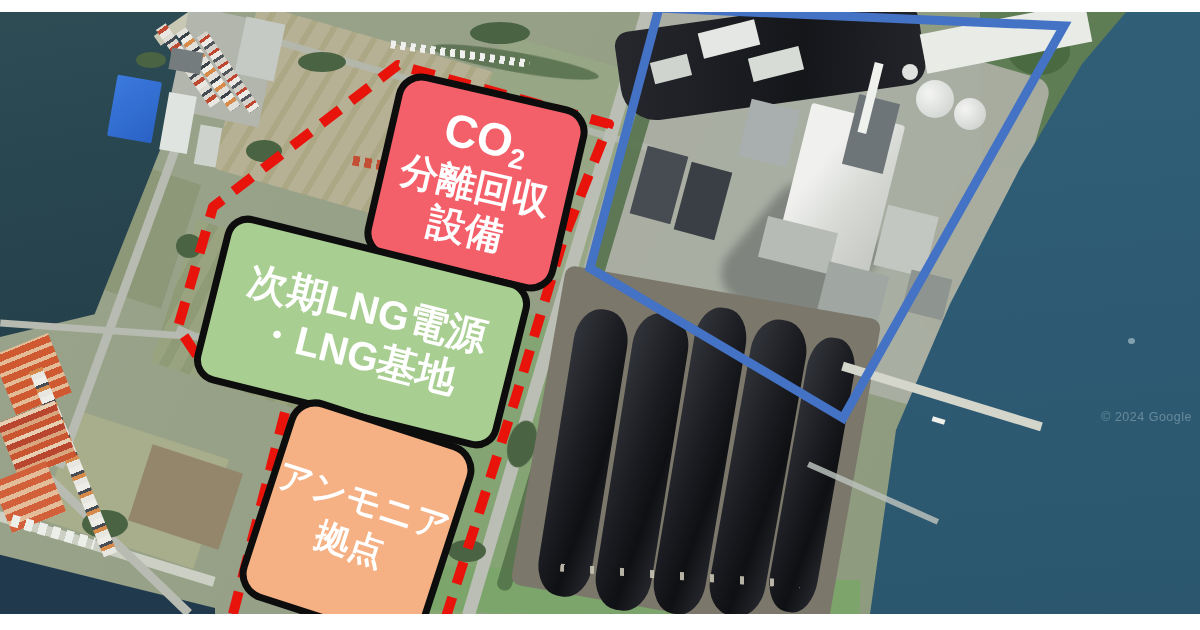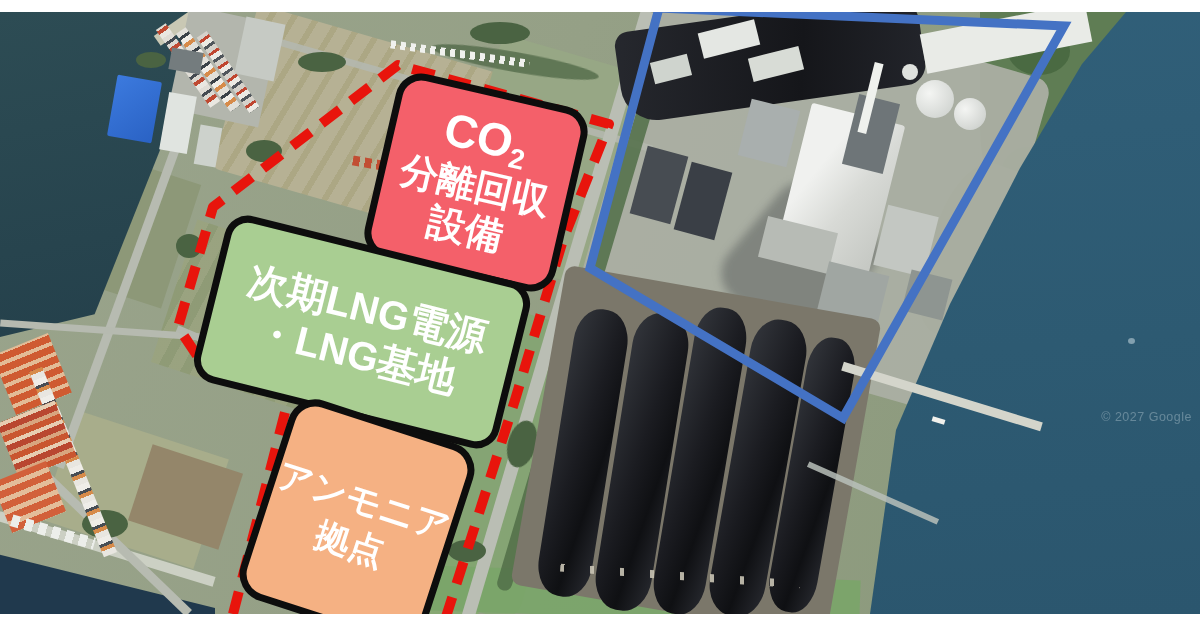--- a/index.html
+++ b/index.html
@@ -117,21 +117,21 @@
     <div class="f" style="left:674px;top:294px;width:52px;height:310px;transform:rotate(9.5deg);border-radius:45%/34px;background:linear-gradient(100deg,#33363c 0%,#1b1c21 45%,#0f1013 70%,#282a30 100%);"></div>
     <div class="f" style="left:730px;top:306px;width:56px;height:300px;transform:rotate(10deg);border-radius:45%/34px;background:linear-gradient(100deg,#33363c 0%,#1b1c21 45%,#0f1013 70%,#282a30 100%);"></div>
     <div class="f" style="left:788px;top:324px;width:48px;height:278px;transform:rotate(10deg);border-radius:45%/34px;background:linear-gradient(100deg,#33363c 0%,#1b1c21 45%,#0f1013 70%,#282a30 100%);"></div>
     <div class="f" style="left:560px;top:560px;width:240px;height:8px;transform:rotate(4deg);background:repeating-linear-gradient(90deg,#c9c4b4 0 4px,rgba(0,0,0,0) 4px 30px);opacity:.9;"></div>
 
     <div class="f" style="left:838px;top:380px;width:208px;height:9px;background:#d4d5cb;transform:rotate(17deg);"></div>
     <div class="f" style="left:802px;top:478px;width:142px;height:6px;background:#b9c0ba;transform:rotate(24deg);opacity:.85;"></div>
     <div class="f" style="left:932px;top:406px;width:13px;height:5px;background:#f1f1ec;transform:rotate(17deg);"></div>
     <div class="f" style="left:1128px;top:326px;width:7px;height:6px;border-radius:50%;background:rgba(215,230,235,.5);"></div>
 
-    <div class="watermark">© 2027 Google</div>
+    <div class="watermark">© 2024 Google</div>
 
     <svg class="bounds" width="1200" height="602" viewBox="0 0 1200 602">
       <polygon points="659,-4 1064,14 843,406 590,256" fill="none" stroke-width="9" stroke-linejoin="miter" stroke="#4472c4"></polygon>
       <path d="M 233 602 L 290 381 L 208 360 L 178 315 L 213 195 L 398 53 L 609 112 L 563 228 L 515 388 L 445 608" fill="none" stroke-width="10" stroke-dasharray="23 14" stroke-linejoin="round" stroke-linecap="butt" stroke="#e8140c"></path>
     </svg>
 
     <div class="label-box co2-box" style="background-color: rgb(244, 96, 106);">
       <div class="l1"><span>CO</span><span class="sub">2</span></div>
       <div class="l2">分離回収</div>
       <div class="l2">設備</div>

